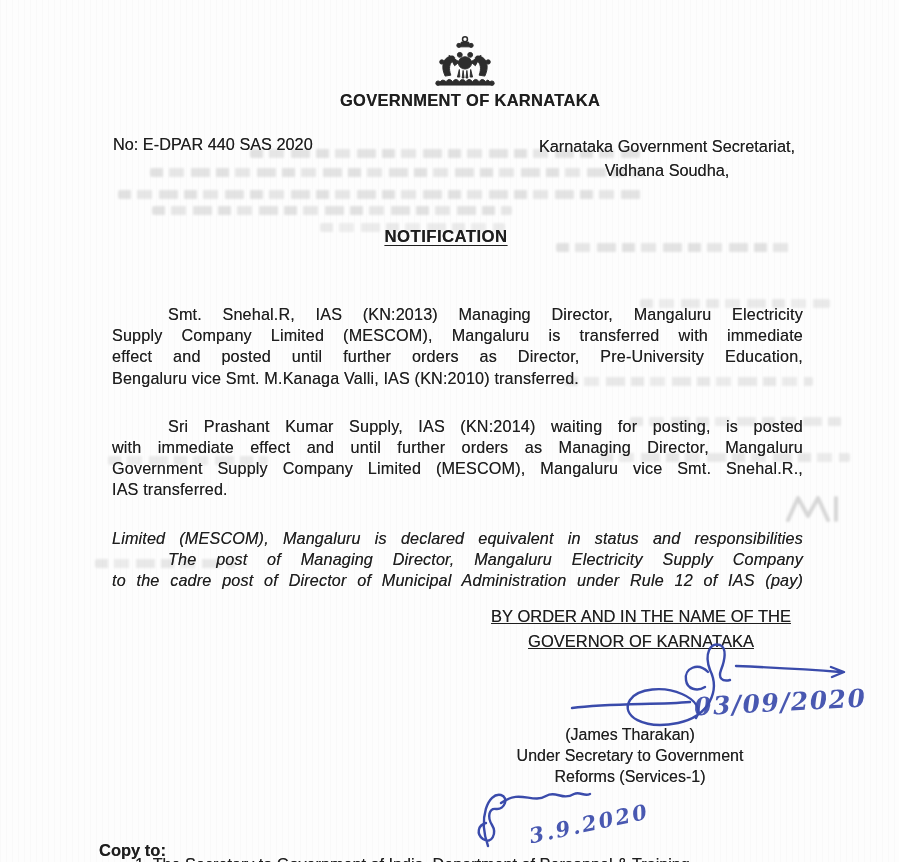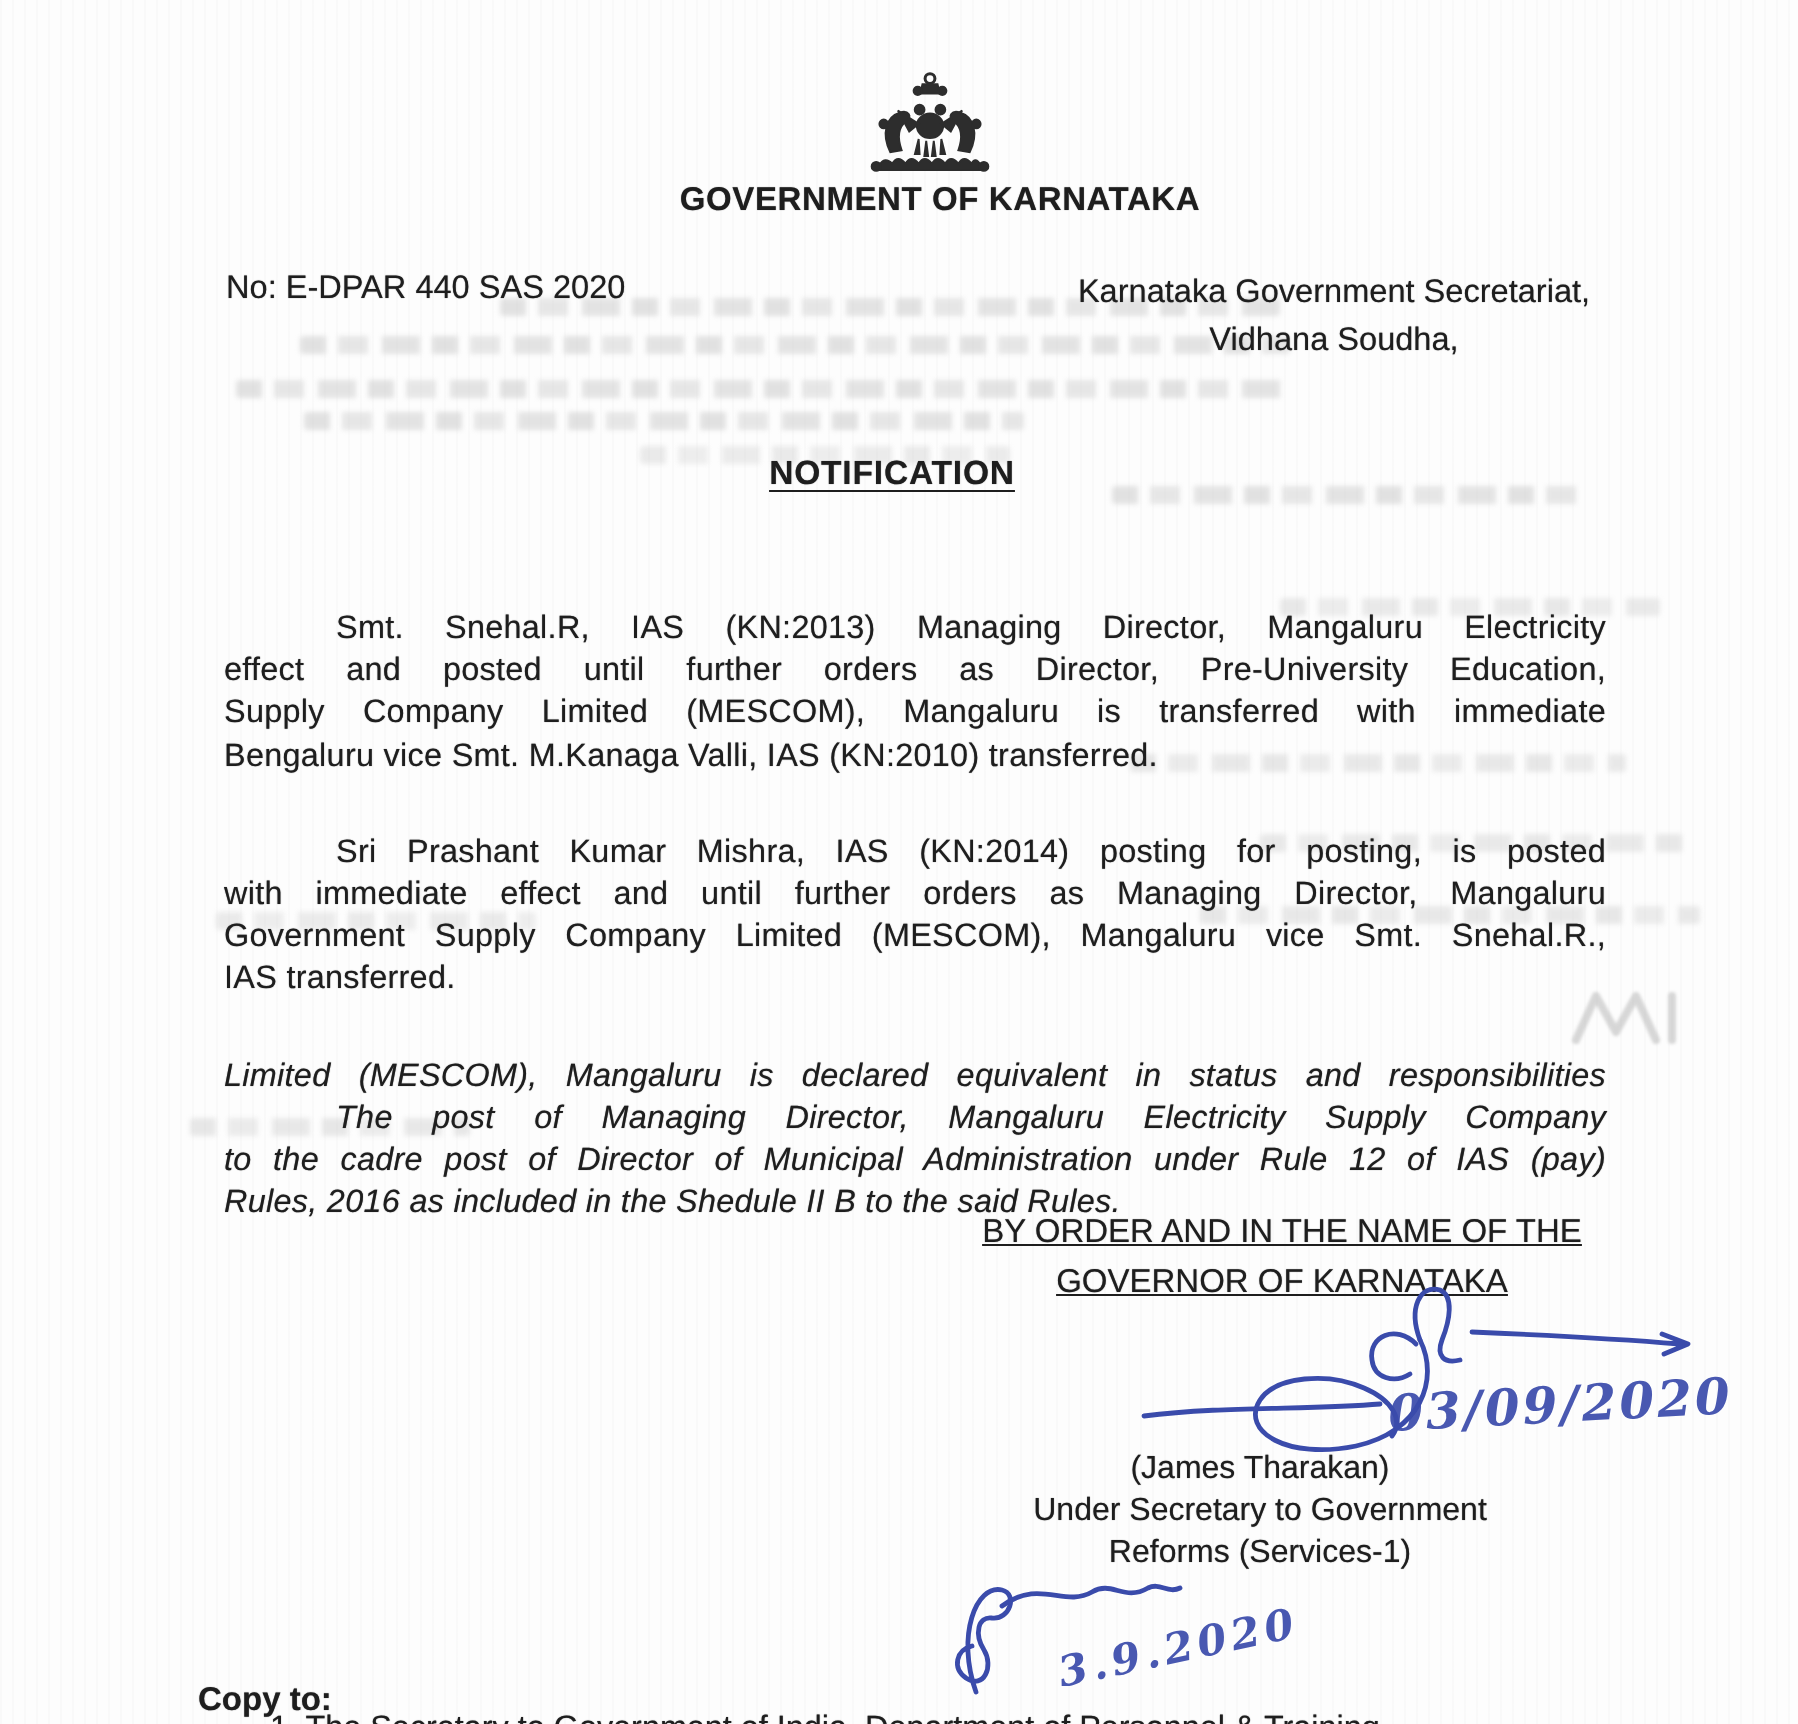--- a/index.html
+++ b/index.html
@@ -110,35 +110,34 @@
   <div class="abs addr scan">
     <div>Karnataka Government Secretariat,</div>
     <div>Vidhana Soudha,</div>
   </div>
 
   <div class="abs heading scan">NOTIFICATION</div>
 
   <div class="abs bodytext scan">
     <div class="para">
       <div class="line first">Smt. Snehal.R, IAS (KN:2013) Managing Director, Mangaluru Electricity</div>
+      <div class="line">Supply Company Limited (MESCOM), Mangaluru is transferred with immediate</div>
       <div class="line">effect and posted until further orders as Director, Pre-University Education,</div>
-      <div class="line">Supply Company Limited (MESCOM), Mangaluru is transferred with immediate</div>
       <div class="line last">Bengaluru vice Smt. M.Kanaga Valli, IAS (KN:2010) transferred.</div>
     </div>
     <div class="para">
-      <div class="line first">Sri Prashant Kumar Mishra, IAS (KN:2014) posting for posting, is posted</div>
+      <div class="line first">Sri Prashant Kumar Supply, IAS (KN:2014) waiting for posting, is posted</div>
       <div class="line">with immediate effect and until further orders as Managing Director, Mangaluru</div>
       <div class="line">Government Supply Company Limited (MESCOM), Mangaluru vice Smt. Snehal.R.,</div>
       <div class="line last">IAS transferred.</div>
     </div>
     <div class="para italic">
       <div class="line">Limited (MESCOM), Mangaluru is declared equivalent in status and responsibilities</div>
       <div class="line first">The post of Managing Director, Mangaluru Electricity Supply Company</div>
       <div class="line">to the cadre post of Director of Municipal Administration under Rule 12 of IAS (pay)</div>
-      <div class="line last">Rules, 2016 as included in the Shedule II B to the said Rules.</div>
     </div>
   </div>
 
   <div class="abs order scan">
     <div>BY ORDER AND IN THE NAME OF THE</div>
     <div>GOVERNOR OF KARNATAKA</div>
   </div>
 
   <svg class="abs sig-svg ink" viewBox="0 0 330 108" style="color: rgb(58, 75, 171);">
     <g fill="none" stroke="currentColor" stroke-width="2.4" stroke-linecap="round" stroke-linejoin="round">

